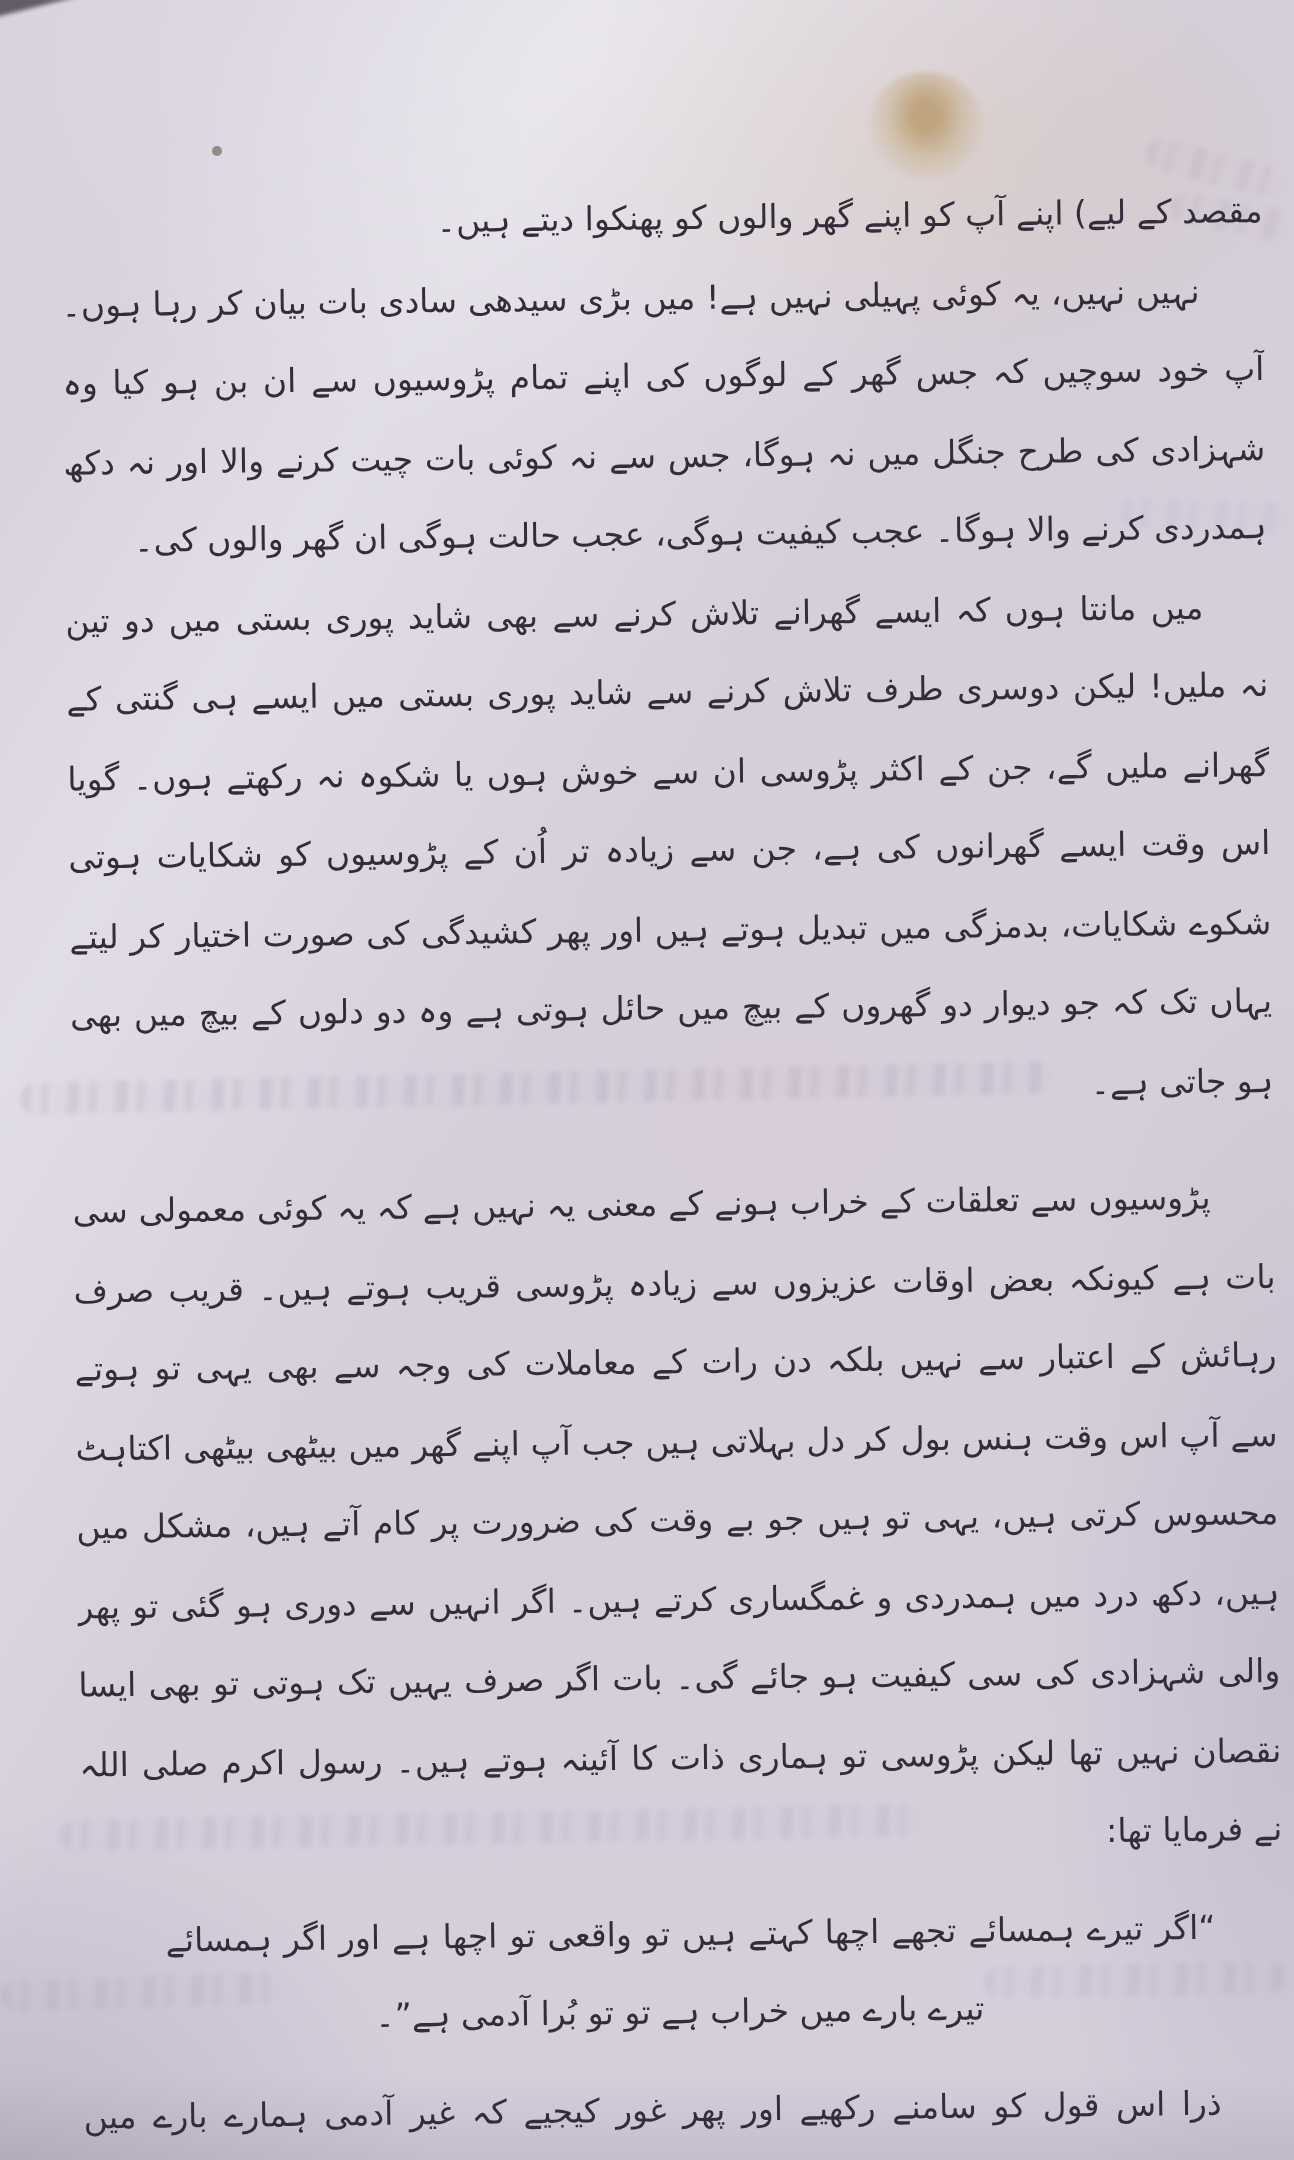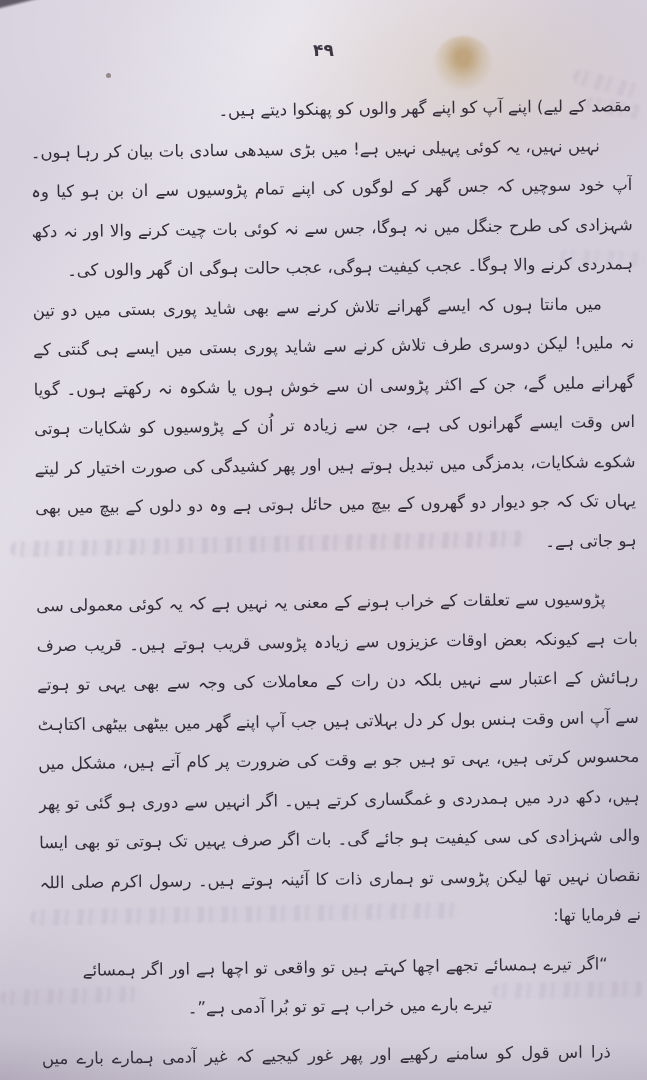--- a/index.html
+++ b/index.html
@@ -83,21 +83,20 @@
   <div class="speck"></div>
 
   <div class="bleed bleed-1"></div>
   <div class="bleed bleed-2"></div>
   <div class="bleed bleed-3"></div>
   <div class="bleed bleed-4"></div>
   <div class="bleed bleed-5"></div>
   <div class="bleed bleed-6"></div>
   <div class="bleed bleed-7"></div>
 
-  <div class="pagenum">۴۹</div>
 
   <div class="textblock">
       <div class="line end">مقصد کے لیے) اپنے آپ کو اپنے گھر والوں کو پھنکوا دیتے ہیں۔</div>
       <div class="line full indent">نہیں نہیں، یہ کوئی پہیلی نہیں ہے! میں بڑی سیدھی سادی بات بیان کر رہا ہوں۔</div>
       <div class="line full">آپ خود سوچیں کہ جس گھر کے لوگوں کی اپنے تمام پڑوسیوں سے ان بن ہو کیا وہ اسی</div>
       <div class="line full">شہزادی کی طرح جنگل میں نہ ہوگا، جس سے نہ کوئی بات چیت کرنے والا اور نہ دکھ درد میں</div>
       <div class="line end">ہمدردی کرنے والا ہوگا۔ عجب کیفیت ہوگی، عجب حالت ہوگی ان گھر والوں کی۔</div>
       <div class="line full indent">میں مانتا ہوں کہ ایسے گھرانے تلاش کرنے سے بھی شاید پوری بستی میں دو تین بھی</div>
       <div class="line full">نہ ملیں! لیکن دوسری طرف تلاش کرنے سے شاید پوری بستی میں ایسے ہی گنتی کے دوچار</div>
       <div class="line full">گھرانے ملیں گے، جن کے اکثر پڑوسی ان سے خوش ہوں یا شکوہ نہ رکھتے ہوں۔ گویا اکثریت</div>

